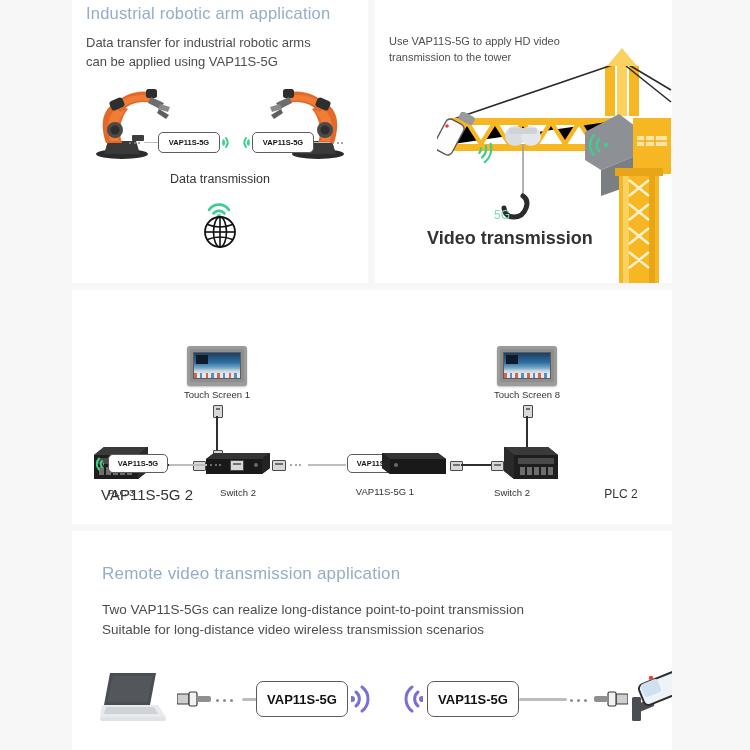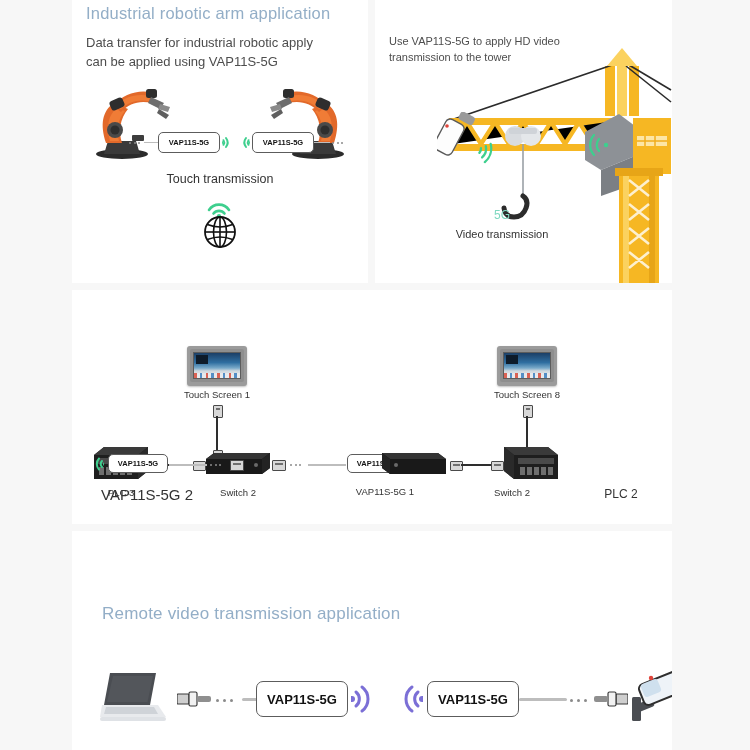--- a/index.html
+++ b/index.html
@@ -91,21 +91,21 @@
   
   .cctv{position:absolute;}
 </style>
 </head>
 <body>
 
 <div class="page">
 
   <div class="panel" id="panel-robot">
     <div class="panel-title" style="left:14px;top:4px;font-size:16.5px;">Industrial robotic arm application</div>
-    <div class="panel-desc" style="left:14px;top:34px;font-size:13px;">Data transfer for industrial robotic apply
+    <div class="panel-desc" style="left:14px;top:34px;font-size:13px;">Data transfer for industrial robotic arms
 can be applied using VAP11S-5G</div>
 
     <div class="robot" style="left:8px;top:75px;">
       <svg width="90" height="85" viewBox="0 0 90 85">
         <ellipse cx="42" cy="79" rx="26" ry="5" fill="#2b2b2b"></ellipse>
         <path d="M24 79 L60 79 L56 66 L28 66 Z" fill="#3a3a3a"></path>
         <path d="M26 68 C20 50 22 36 34 28 L48 34 C40 44 38 56 42 68 Z" fill="#e2692a"></path>
         <path d="M30 66 C26 52 28 40 37 33 L45 36 C38 44 36 55 39 66 Z" fill="#f07c36"></path>
         <circle cx="35" cy="55" r="8" fill="#4a4a4a"></circle>
         <circle cx="35" cy="55" r="4.5" fill="#2e2e2e"></circle>
@@ -170,21 +170,21 @@
 
     <div class="vap-pill small" style="left:180px;top:132px;width:62px;height:21px;font-size:7.5px;">VAP11S-5G</div>
 
     <div class="wire" style="left:242px;top:142px;width:16px;height:1.4px;"></div>
     <div class="dots" style="left:260px;top:142px;">
       <i></i>
         <i></i>
         <i></i>
     </div>
 
-    <div class="cap" style="left:0;top:172px;width:296px;font-size:12.5px;">Touch transmission</div>
+    <div class="cap" style="left:0;top:172px;width:296px;font-size:12.5px;">Data transmission</div>
 
     <div class="wifi" style="left:133px;top:199px;">
       <svg width="28" height="18" viewBox="0 0 28 18">
         <g fill="none" stroke="#3ecf8e" stroke-width="2.6" stroke-linecap="round">
           <path d="M4 11 A12 12 0 0 1 24 11"></path>
           <path d="M8.5 14.5 A7 7 0 0 1 19.5 14.5"></path>
         </g>
         <circle cx="14" cy="17" r="2.1" fill="#3ecf8e"></circle>
       </svg>
     </div>
@@ -274,21 +274,21 @@
       <svg width="24" height="26" viewBox="0 0 24 26">
         <g fill="none" stroke="#3ecf8e" stroke-width="2.3" stroke-linecap="round">
           <path d="M6 3 A15 15 0 0 0 6 23"></path>
           <path d="M11 7 A9 9 0 0 0 11 19"></path>
         </g>
         <circle cx="18" cy="13" r="2.2" fill="#3ecf8e"></circle>
       </svg>
     </div>
 
     <div class="cap" style="left:62px;top:208px;width:130px;font-size:12px;color:#7fd8c0;">5G</div>
-    <div class="cap" style="left:52px;top:228px;width:150px;font-size:11px;">Video transmission</div>
+    <div class="cap" style="left:52px;top:228px;width:150px;font-size:18px;font-weight:bold;">Video transmission</div>
   </div>
 
   <div class="panel" id="panel-plc">
 
     <div class="hmi" style="left:115px;top:56px;width:60px;height:40px;">
       <div class="bezel">
           <div class="screen"></div>
         </div>
     </div>
     <div class="cap" style="left:95px;top:99px;width:100px;font-size:9.5px;">Touch Screen 1</div>
@@ -405,21 +405,23 @@
           <rect x="19" y="22" width="5" height="8"></rect>
             <rect x="26" y="22" width="5" height="8"></rect>
           <rect x="33" y="22" width="5" height="8"></rect>
         </g>
       </svg>
     </div>
     <div class="cap" style="left:512px;top:197px;width:74px;font-size:12px;">PLC 2</div>
   </div>
 
   <div class="panel" id="panel-remote">
-    <div class="panel-title" style="left:30px;top:33px;font-size:17px;margin-top:40px;">Remote video transmission application</div>
+    <div class="panel-title" style="left:30px;top:33px;font-size:17px;">Remote video transmission application</div>
+    <div class="panel-desc" style="left:30px;top:69px;font-size:13.5px;">Two VAP11S-5Gs can realize long-distance point-to-point transmission
+Suitable for long-distance video wireless transmission scenarios</div>
 
     <div class="laptop" style="left:28px;top:140px;">
       <svg width="66" height="52" viewBox="0 0 66 52">
         <polygon points="10,2 56,2 50,34 4,34" fill="#4a4d52"></polygon>
         <polygon points="13,5 53,5 47.5,31 7,31" fill="#53565b"></polygon>
         <polygon points="2,34 58,34 66,46 0,46" fill="#e8eaed"></polygon>
         <polygon points="6,36 54,36 58,43 4,43" fill="#cfd3d8"></polygon>
         <rect x="0" y="46" width="66" height="4" rx="2" fill="#dfe2e6"></rect>
       </svg>
     </div>

